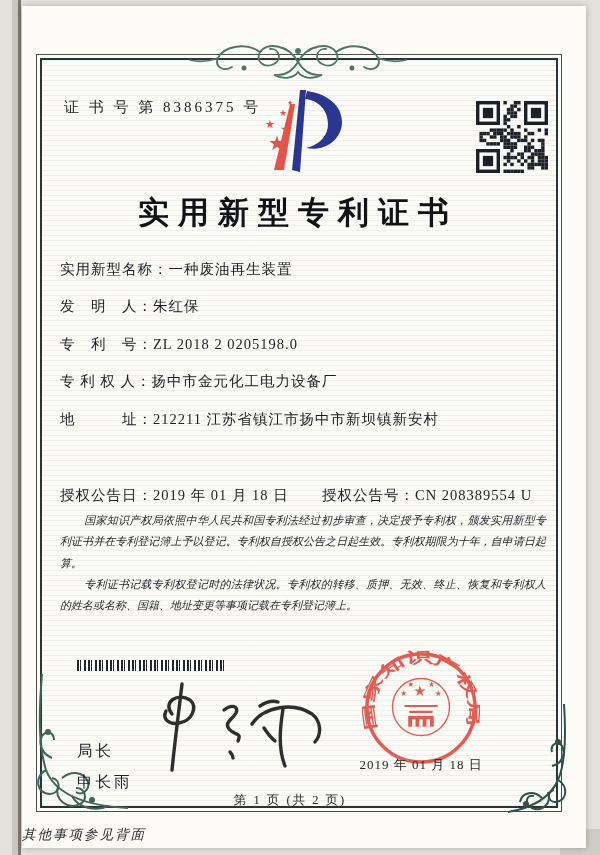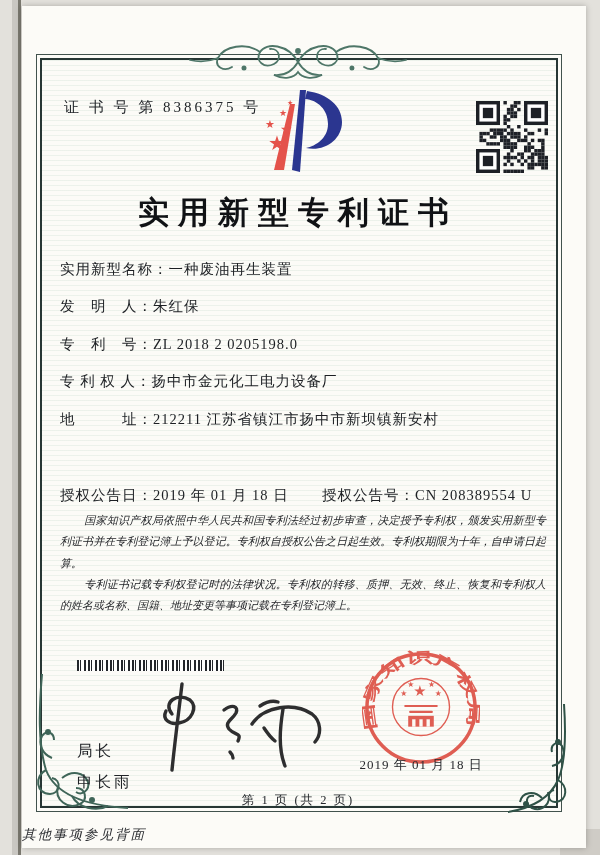--- a/index.html
+++ b/index.html
@@ -30,21 +30,21 @@
   .paragraphs{position:absolute;left:38px;top:504px;width:486px;font-size:11px;line-height:1.94;
               color:#24262a;text-align:justify;font-style:italic;}
   .paragraphs p{margin:0;text-indent:2.2em;}
   .barcode{position:absolute;left:55px;top:654px;width:147px;height:11px;
            background:repeating-linear-gradient(90deg,#23262b 0 2px,#fff 2px 3px,#23262b 3px 4px,#fff 4px 7px,#23262b 7px 9px,#fff 9px 11px);}
   .officer{position:absolute;left:55px;top:686px;font-size:15.5px;line-height:31px;letter-spacing:3px;color:#202327;margin-top:43px;}
   .signature{position:absolute;left:110px;top:670px;width:200px;height:108px;}
   .seal{position:absolute;left:340px;top:642px;width:118px;height:118px;opacity:.92;}
   .seal-date{position:absolute;left:334px;top:750px;width:130px;text-align:center;font-size:13px;
              letter-spacing:1px;color:#26282c;}
-  .page-num{position:absolute;left:14px;top:786px;width:524px;text-align:center;font-size:12.5px;
+  .page-num{position:absolute;left:6px;top:786px;width:524px;text-align:center;font-size:12.5px;
             letter-spacing:2px;color:#23262a;}
   .back-note{position:absolute;left:0;top:820px;width:540px;font-size:13.5px;
              font-style:italic;letter-spacing:2px;color:#2a2c30;}
   .flourish{position:absolute;}
   .fl-top{left:166px;top:32px;width:220px;height:48px;}
   .fl-bl{left:6px;top:668px;width:110px;height:140px;}
   .fl-br{left:486px;top:698px;width:62px;height:112px;}
 </style>
 </head>
 <body>

